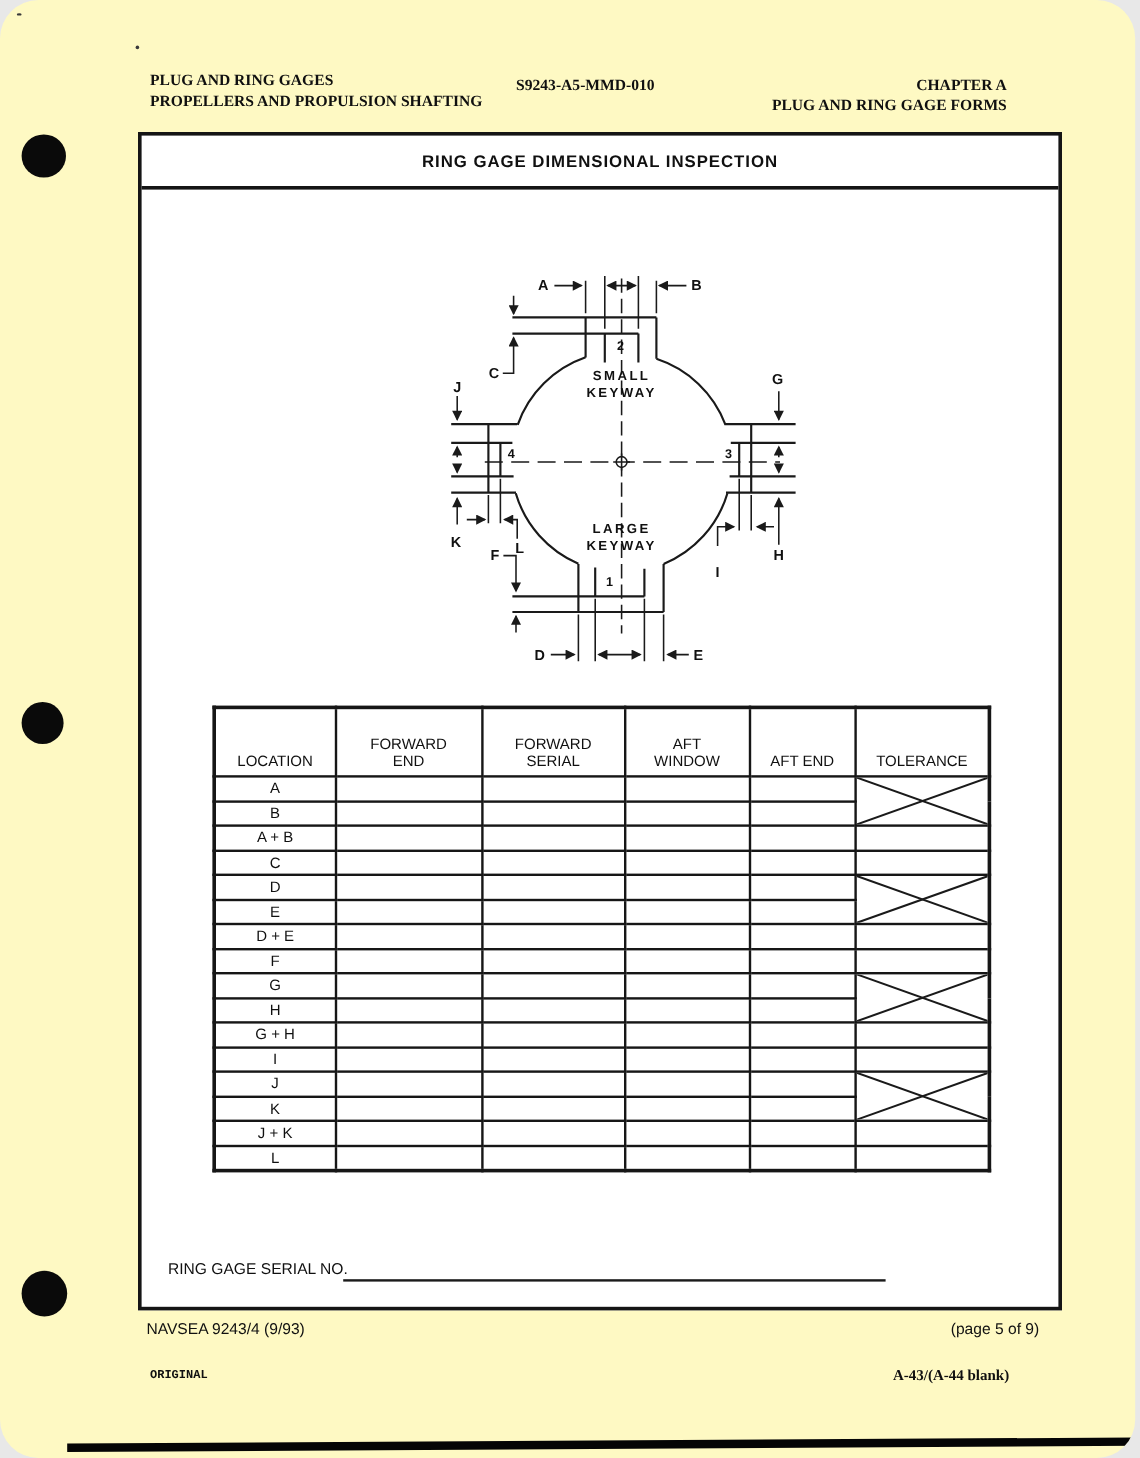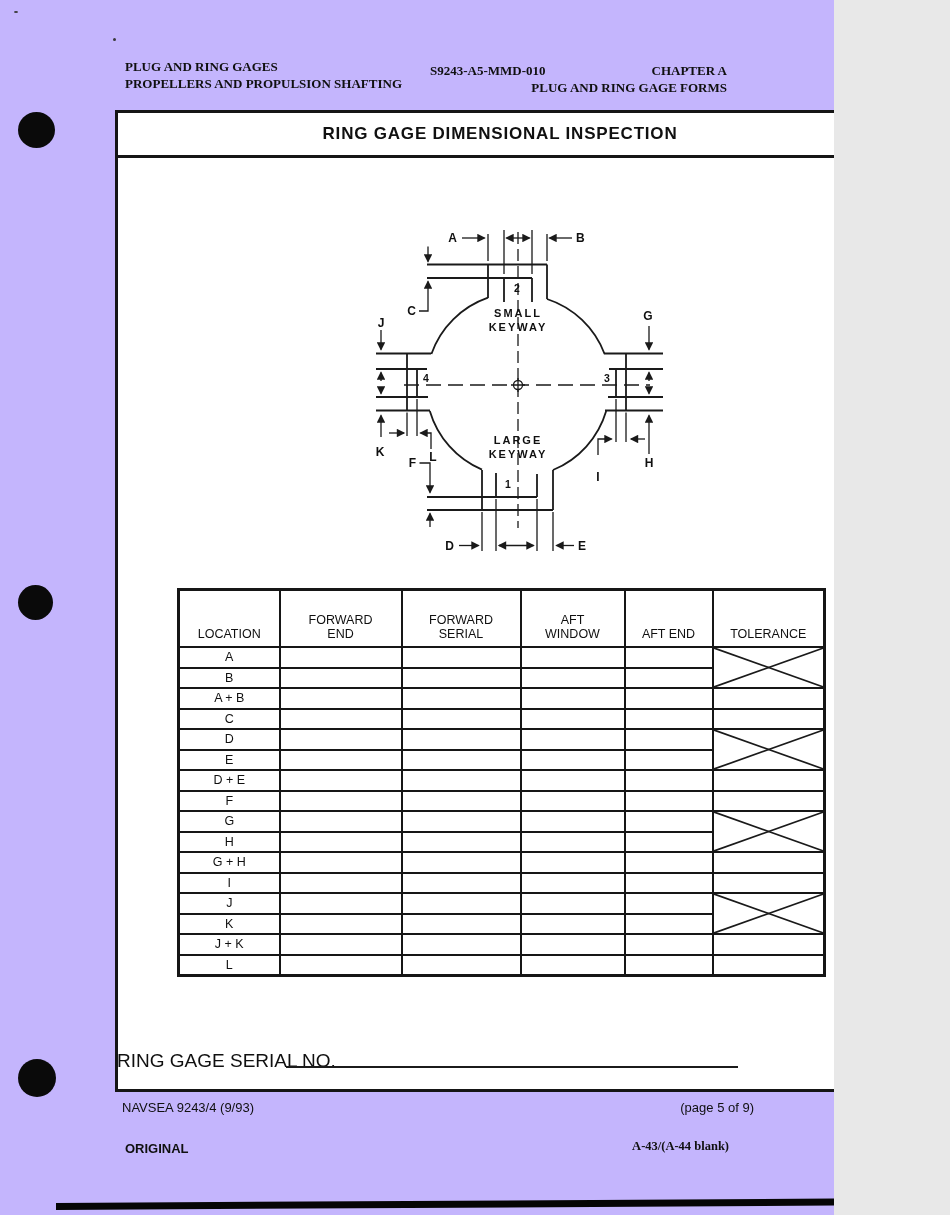--- a/index.html
+++ b/index.html
@@ -1,33 +1,33 @@
 <!DOCTYPE html>
 <html><head>
 <meta charset="utf-8">
 <style>
   html,body{margin:0;padding:0;background:#e8e8e8;}
-  .page{position:relative;width:834px;height:1215px;background:#c4b5fd;overflow:hidden;
-        font-family:"Liberation Sans",sans-serif;color:#101010;}
+  .page{position:relative;width:946px;height:1215px;background:#fef9c3;overflow:hidden;
+        font-family:"Liberation Sans",sans-serif;color:#101010;border-radius:32px;}
   
   .hole{position:absolute;background:#0a0a0a;border-radius:50%;}
   .hole1{left:18px;top:112px;width:37px;height:36px;}
   .hole2{left:18px;top:585px;width:35px;height:35px;}
   .hole3{left:18px;top:1059px;width:38px;height:38px;}
   
   .speck{position:absolute;background:#3a3a3a;border-radius:50%;}
   
   .hdr{position:absolute;font-family:"Liberation Serif",serif;font-weight:bold;font-size:13px;line-height:17px;}
   .hdr-left{left:125px;top:58px;}
   .hdr-center{left:430px;top:62px;}
   .hdr-right{right:107px;top:62px;text-align:right;margin-left:24px;}
   
   .formbox{position:absolute;left:115px;top:110px;width:770px;height:982px;border:3px solid #151515;box-sizing:border-box;background:#fff;}
   .titlebar{height:42px;border-bottom:3px solid #151515;display:flex;align-items:center;justify-content:center;}
-  .title{font-size:17px;font-weight:bold;letter-spacing:.8px;}
+  .title{font-size:14px;font-weight:bold;letter-spacing:.8px;}
   .subtitle{margin-top:13px;text-align:center;font-size:16.5px;font-weight:bold;letter-spacing:.4px;}
   
   .diagram{position:absolute;left:368px;top:222px;width:302px;height:345px;}
   .diagram path,.diagram line{stroke:#1a1a1a;fill:none;}
   .part{stroke-width:1.8px;}
   .thin{stroke-width:1.3px;}
   .cl{stroke-width:1.3px;}
   .dtext{font-family:"Liberation Sans",sans-serif;font-weight:bold;font-size:12px;fill:#101010;stroke:none;}
   .dnum{font-size:10.5px;}
   .dkw{font-size:11px;letter-spacing:2px;font-weight:bold;}
@@ -35,26 +35,26 @@
   .gtable{position:absolute;left:177px;top:588px;border-collapse:collapse;table-layout:fixed;width:646px;}
   .gtable th,.gtable td{border:2px solid #161616;padding:0;font-weight:normal;}
   .gtable{border:3px solid #161616;}
   .gtable thead th{height:50px;vertical-align:bottom;text-align:center;font-size:12.5px;padding-bottom:5px;}
   .gtable td{height:18.5px;font-size:12.5px;text-align:center;}
   .hw{max-width:76px;margin:0 auto;line-height:14px;}
   .tol-x{position:relative;padding:0;}
   .tol-x svg{position:absolute;left:0;top:0;width:100%;height:100%;display:block;}
   .tol-x line{stroke:#1a1a1a;stroke-width:1.7px;vector-effect:non-scaling-stroke;}
   
-  .serial-label{position:absolute;left:117px;top:1050px;font-size:19px;}
+  .serial-label{position:absolute;left:140px;top:1050px;font-size:13px;}
   .serial-line{position:absolute;left:286px;top:1066px;width:452px;border-top:2.5px solid #1b1b1b;}
   
   .ft-navsea{position:absolute;left:122px;top:1100px;font-size:13px;text-align:right;}
   .ft-page{position:absolute;right:80px;top:1100px;font-size:13px;}
-  .ft-orig{position:absolute;left:125px;top:1141px;font-family:Liberation Sans, sans-serif;font-weight:bold;font-size:13px;}
+  .ft-orig{position:absolute;left:125px;top:1141px;font-family:Liberation Mono, monospace;font-weight:bold;font-size:10px;}
   .ft-ref{position:absolute;right:105px;top:1139px;font-family:"Liberation Serif",serif;font-weight:bold;font-size:12.5px;}
   
   .changebar{position:absolute;left:946px;top:562px;width:3px;height:335px;background:#111;}
   .bottomstrip{position:absolute;left:56px;top:1203px;width:900px;height:7px;background:#050505;transform:rotate(-0.33deg);transform-origin:left center;}
 </style>
 </head>
 <body>
 
 <div class="page">
 

